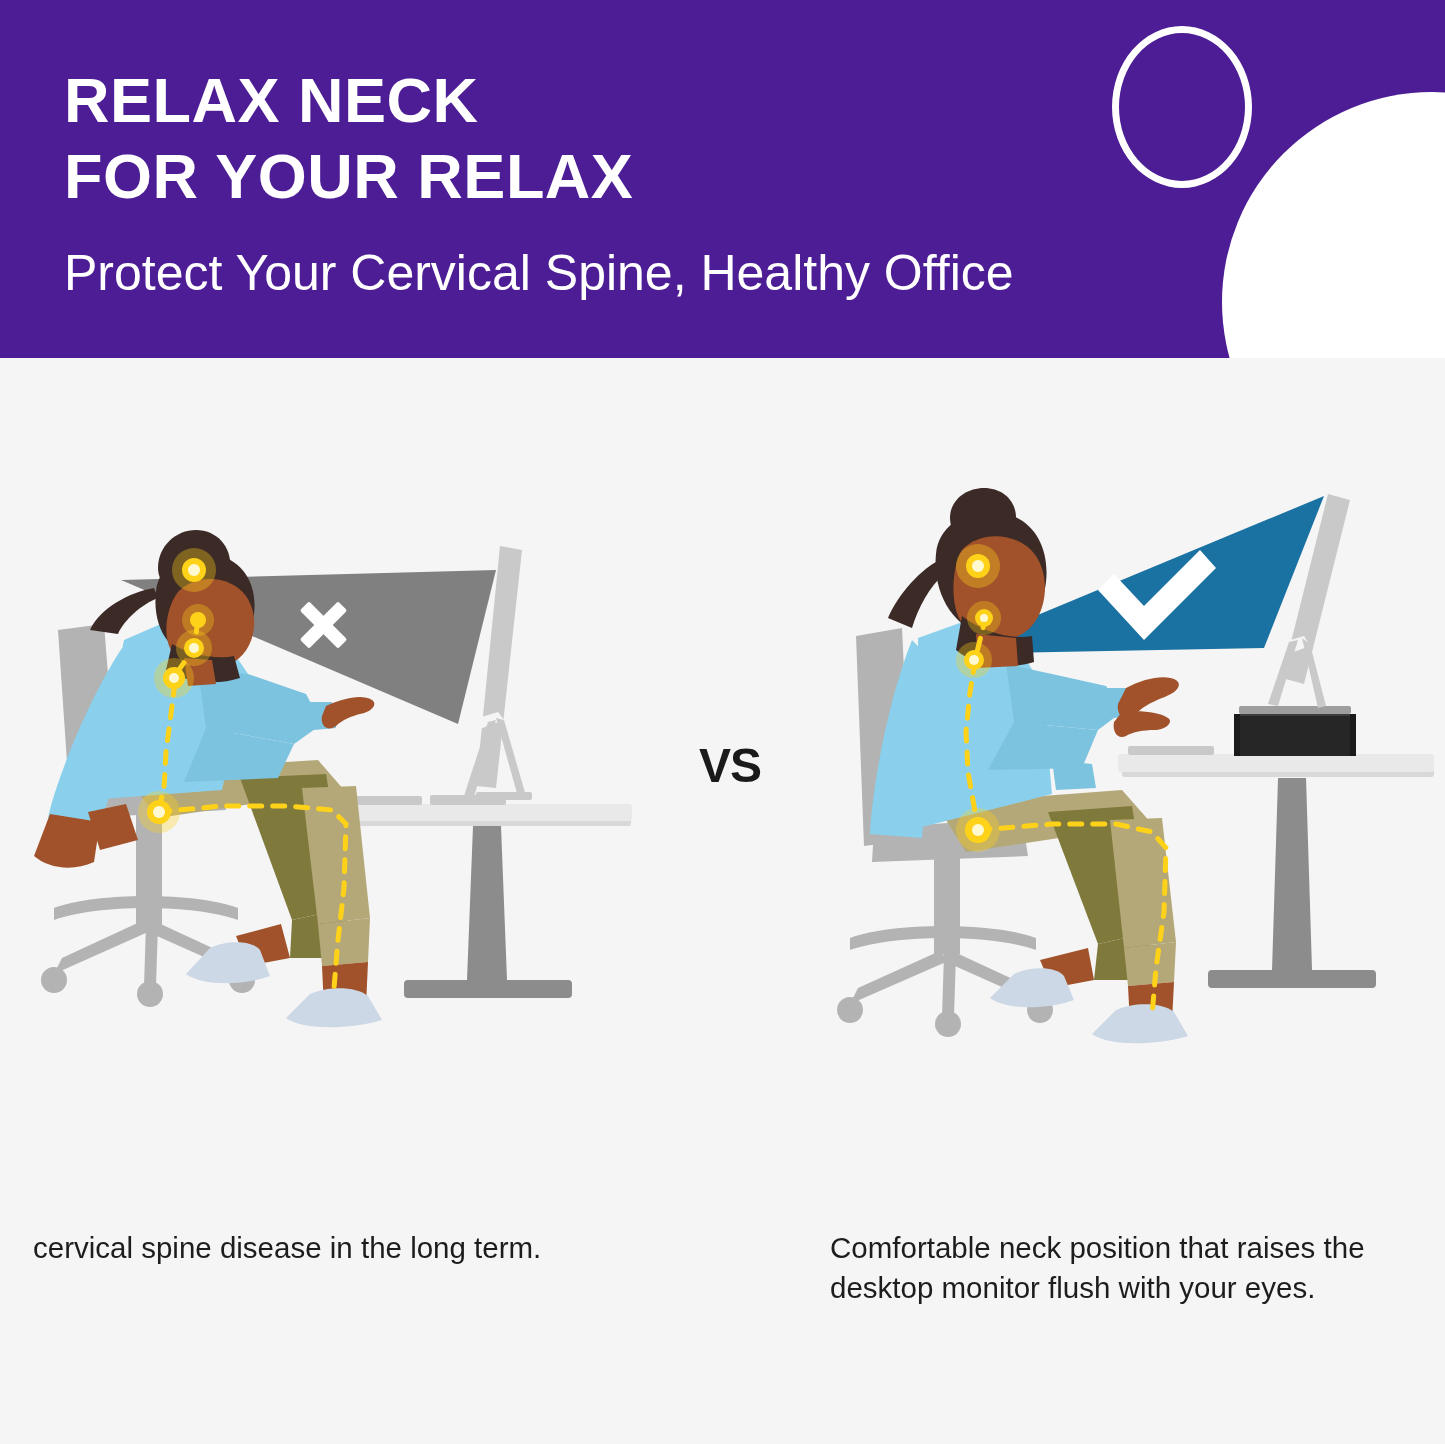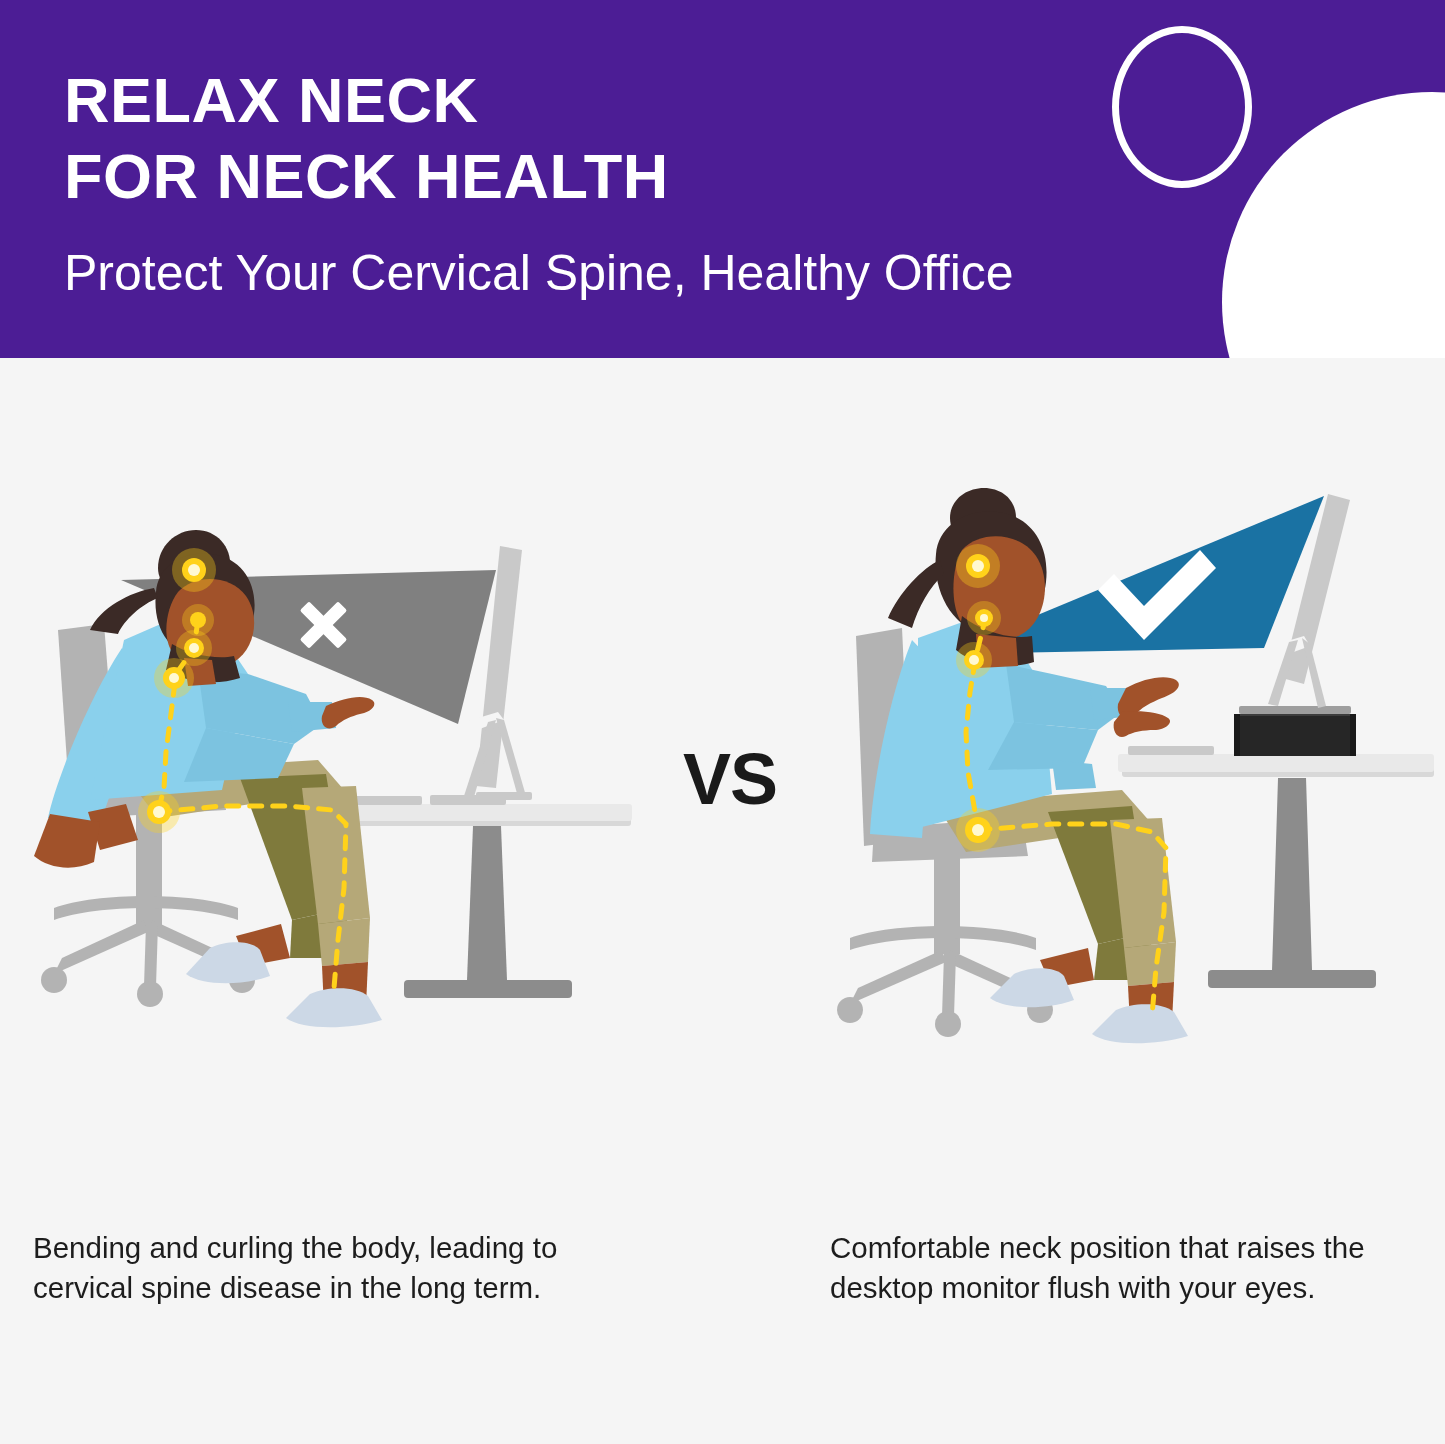--- a/index.html
+++ b/index.html
@@ -86,21 +86,21 @@
   }
   #scene-bad  { left: 26px; }
   #scene-good { left: 826px; }
 
   #vs-label {
     position: absolute;
     left: 650px;
     top: 380px;
     width: 160px;
     text-align: center;
-    font-size: 72px;
+    font-size: 48px;
     font-weight: bold;
     color: #1a1a1a;
     letter-spacing: -1px;
   }
 
   
   .caption {
     position: absolute;
     top: 870px;
     font-size: 29.5px;
@@ -115,21 +115,21 @@
 <body>
 
 <div id="poster">
 
   <div id="header">
     <div id="header-ring"></div>
     <div id="header-blob"></div>
 
     <div id="title-block">
       <div class="title-line">RELAX NECK</div>
-      <div class="title-line">FOR NECK HEALTH</div>
+      <div class="title-line">FOR YOUR RELAX</div>
       <div id="subtitle">Protect Your Cervical Spine, Healthy Office</div>
     </div>
   </div>
 
   <div id="scenes">
 
     <div class="scene" id="scene-bad">
       <svg width="620" height="600" viewBox="0 0 620 600" xmlns="http://www.w3.org/2000/svg">
 
         <g>
@@ -364,21 +364,20 @@
             <circle cx="152" cy="342" r="22" fill="#ffd21a" opacity="0.32"></circle>
             <circle cx="152" cy="342" r="13" fill="#ffd21a"></circle>
             <circle cx="152" cy="342" r="6" fill="#fff9d1"></circle>
           </g>
         </g>
 
       </svg>
     </div>
 
     <div class="caption" id="caption-bad">
-      <div class="caption-line">Bending and curling the body, leading to</div>
       <div class="caption-line">cervical spine disease in the long term.</div>
     </div>
 
     <div class="caption" id="caption-good">
       <div class="caption-line">Comfortable neck position that raises the</div>
       <div class="caption-line">desktop monitor flush with your eyes.</div>
     </div>
 
   </div>
 </div>

